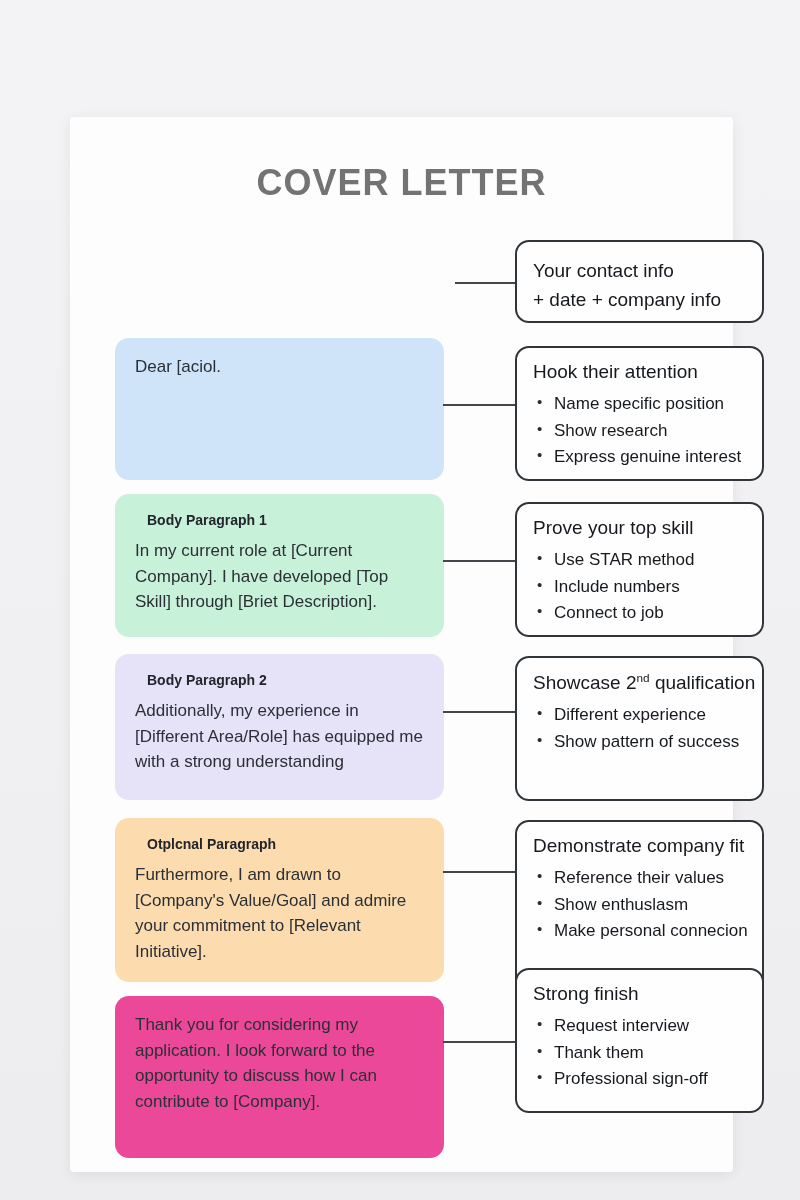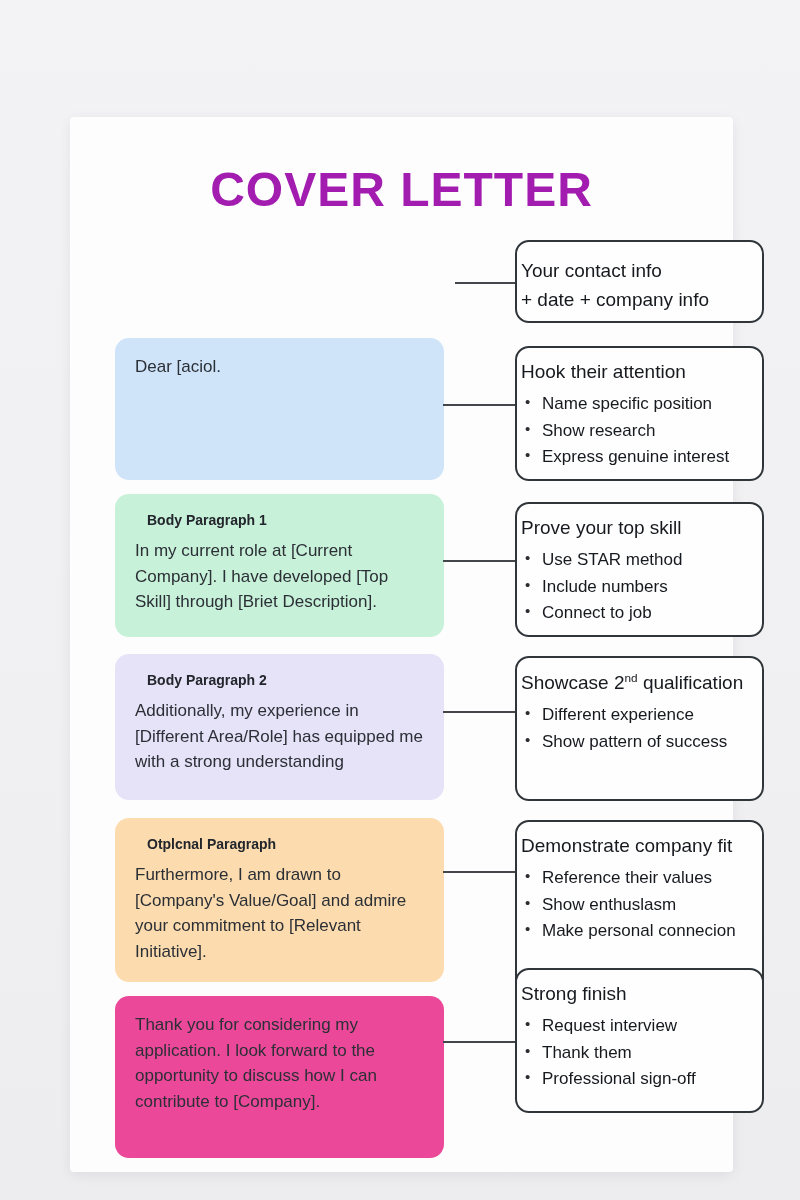--- a/index.html
+++ b/index.html
@@ -11,41 +11,41 @@
     overflow:hidden;
   }
   .page{position:absolute;inset:0;background:linear-gradient(180deg,#f3f3f5 0%,#f0f0f2 60%,#ededef 100%);}
   .card{
     position:absolute;left:70px;top:117px;width:663px;height:1055px;
     background:#fdfdfe;border-radius:4px;
     box-shadow:0 3px 14px rgba(0,0,0,0.07);
   }
   .poster-title{
     position:absolute;left:70px;top:162px;width:663px;
-    text-align:center;font-size:48px;font-weight:700;
-    color:#a21caf;letter-spacing:1px;
+    text-align:center;font-size:36px;font-weight:700;
+    color:#737373;letter-spacing:1px;
   }
   
   .lbox{
     position:absolute;left:115px;width:329px;box-sizing:border-box;
     border-radius:14px;padding:16px 20px 14px 20px;
   }
   .lbox .h{font-size:14px;font-weight:700;color:#22262c;margin:2px 0 10px 12px;}
   .lbox .p{font-size:17px;line-height:1.5;color:#2b2f36;}
   .lbox .p + .p{margin-top:11px;}
   .lbox-blue{top:338px;height:142px;background:#cfe4f9;}
   .lbox-green{top:494px;height:143px;background:#c8f1d9;}
   .lbox-purple{top:654px;height:146px;background:#e6e2f8;}
   .lbox-orange{top:818px;height:164px;background:#fcdcae;}
   .lbox-pink{top:996px;height:162px;background:#ec4899;}
   
   .callout{
     position:absolute;left:515px;width:249px;box-sizing:border-box;
     background:#fefefe;border:2px solid #30353a;border-radius:14px;
-    padding:11px 12px 8px 4px;overflow:hidden;
+    padding:11px 12px 8px 16px;overflow:hidden;
   }
   .callout .t{font-size:19px;color:#16191e;margin:2px 0 8px 0;white-space:nowrap;}
   .callout .t sup{font-size:0.62em;}
   .callout .line2{font-size:19px;color:#16191e;line-height:1.55;white-space:nowrap;}
   .callout ul{margin:0;padding:0;list-style:none;}
   .callout li{
     position:relative;padding-left:21px;
     font-size:17px;line-height:1.56;color:#16191e;white-space:nowrap;
   }
   .callout li::before{content:"\2022";position:absolute;left:4px;top:-1px;font-size:15px;color:#2a2e33;}

